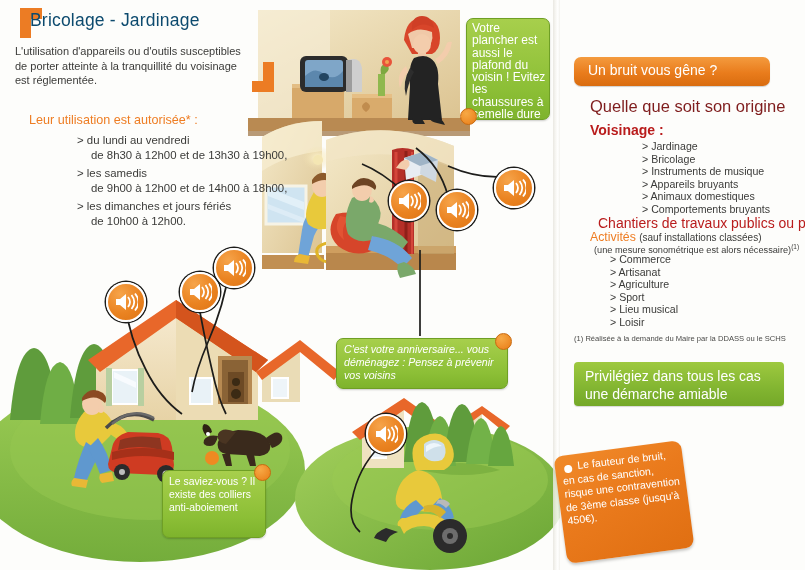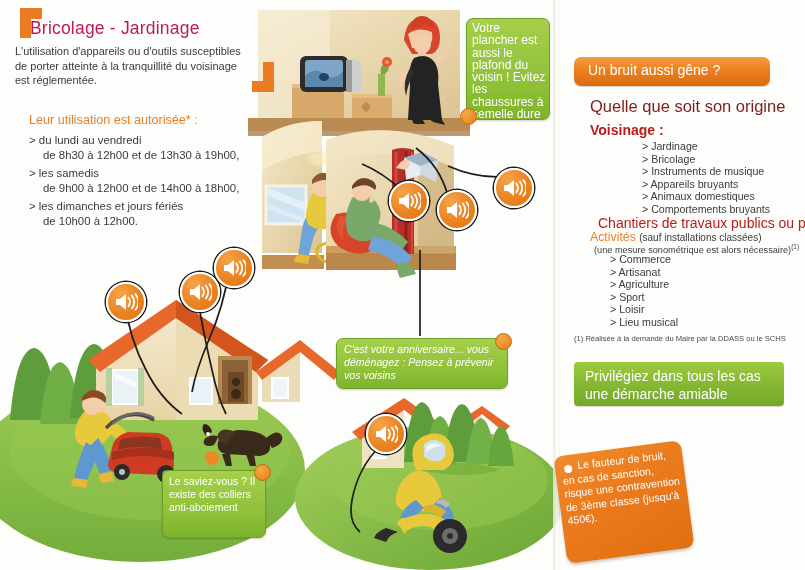--- a/index.html
+++ b/index.html
@@ -15,29 +15,29 @@
   .gutter{position:absolute;top:0;left:553px;width:7px;height:570px;
     background:linear-gradient(90deg,#e6e4dd 0%,#f7f6f2 40%,#ffffff 70%,#efeee9 100%);
     opacity:.85;}
   .bracket-tl{position:absolute;left:20px;top:8px;width:22px;height:30px;}
   .bracket-tl:before{content:"";position:absolute;left:0;top:0;width:22px;height:11px;background:#ec7c24;}
   .bracket-tl:after{content:"";position:absolute;left:0;top:0;width:11px;height:30px;background:#ec7c24;}
   .bracket-br{position:absolute;left:252px;top:62px;width:22px;height:30px;}
   .bracket-br:before{content:"";position:absolute;left:0;bottom:0;width:22px;height:11px;background:#ec7c24;}
   .bracket-br:after{content:"";position:absolute;right:0;top:0;width:11px;height:30px;background:#ec7c24;}
 
-  .title-main{position:absolute;left:30px;top:18px;font-size:17.5px;color:#be185d;
+  .title-main{position:absolute;left:30px;top:10px;font-size:17.5px;color:#0c4a6e;
     letter-spacing:.2px;white-space:nowrap;}
   .intro-body{position:absolute;left:15px;top:44px;width:232px;font-size:11px;line-height:14.6px;color:#3b3b39;}
 
   .sub-orange{position:absolute;left:29px;top:113px;font-size:12.6px;color:#ee7d23;white-space:nowrap;}
   .hours{position:absolute;left:29px;top:133px;width:240px;font-size:11.4px;line-height:15px;color:#3b3b39;}
   .hours .ln{white-space:nowrap;}
   .hours .ind{padding-left:14px;}
-  .hours .grp{margin-bottom:3px;}
+  .hours .grp{margin-bottom:3px;margin-left:48px;}
 
   
   .rcol{position:absolute;left:566px;top:0;width:232px;height:570px;}
   .bar-orange{position:absolute;left:8px;top:57px;width:196px;height:29px;border-radius:7px;
     background:linear-gradient(180deg,#f49b3e 0%,#e97c1c 55%,#d96c0f 100%);
     box-shadow:0 1px 1px rgba(0,0,0,.18);}
   .bar-orange span{position:absolute;left:14px;top:5px;font-size:14px;color:#fff;white-space:nowrap;}
 
   .hd2{position:absolute;left:24px;top:97px;font-size:16.5px;color:#7f1d1d;white-space:nowrap;}
   .hd3{position:absolute;left:24px;top:122px;font-size:14px;color:#b91c1c;white-space:nowrap;font-weight:bold;}
@@ -446,21 +446,21 @@
       <div class="ln">&gt; les dimanches et jours fériés</div>
       <div class="ln ind">de 10h00 à 12h00.</div>
     </div>
   </div>
 
   <div class="gutter"></div>
 
   <div class="rcol">
 
     <div class="bar-orange">
-      <span>Un bruit aussi gêne ?</span>
+      <span>Un bruit vous gêne ?</span>
     </div>
 
     <div class="hd2">Quelle que soit son origine</div>
     <div class="hd3">Voisinage :</div>
 
     <div class="ul1">
       <div>&gt; Jardinage</div>
       <div>&gt; Bricolage</div>
       <div>&gt; Instruments de musique</div>
       <div>&gt; Appareils bruyants</div>
@@ -475,22 +475,22 @@
     </div>
     <div class="note-paren">
       <span>(une mesure sonométrique est alors nécessaire)</span><sup>(1)</sup>
     </div>
 
     <div class="ul2">
       <div>&gt; Commerce</div>
       <div>&gt; Artisanat</div>
       <div>&gt; Agriculture</div>
       <div>&gt; Sport</div>
+      <div>&gt; Lieu musical</div>
       <div>&gt; Loisir</div>
-      <div>&gt; Lieu musical</div>
     </div>
 
     <div class="foot">(1) Réalisée à la demande du Maire par la DDASS ou le SCHS</div>
 
     <div class="bar-green">
       <span>Privilégiez dans tous les cas une démarche amiable</span>
     </div>
   </div>
 
   <div class="sticker">

